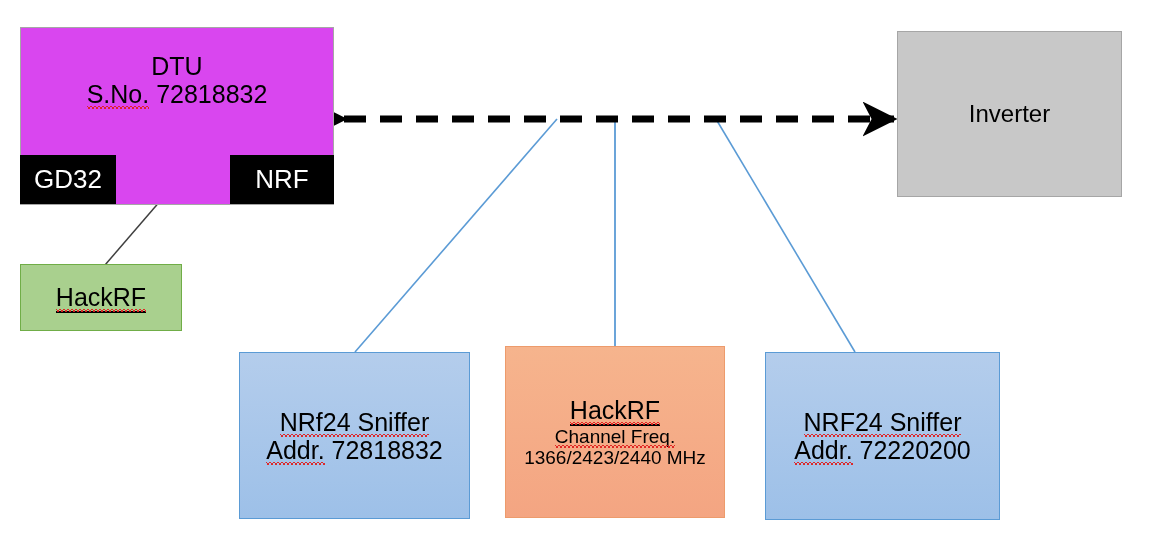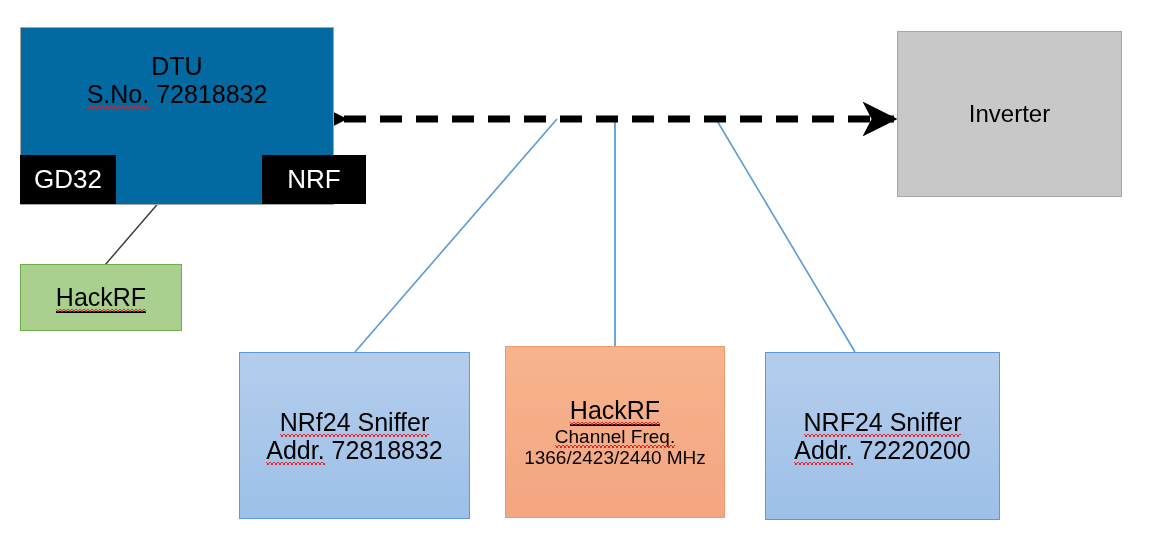--- a/index.html
+++ b/index.html
@@ -27,40 +27,40 @@
     justify-content: center;
     text-align: center;
     line-height: 1.12;
   }
   
   #dtu-box {
     left: 20px;
     top: 27px;
     width: 314px;
     height: 178px;
-    background: #0369a1;
+    background: #d946ef;
     border: 1px solid #a6a6a6;
     color: #000000;
     font-size: 25px;
     padding-bottom: 72px;
   }
   #dtu-box .ln { display:block; white-space: nowrap; }
   
   .chip {
     position: absolute;
     box-sizing: border-box;
     background: #000000;
     color: #ffffff;
     display: flex;
     align-items: center;
     justify-content: center;
     font-size: 26px;
   }
   #gd32-box { left: 20px;  top: 155px; width: 96px; height: 49px; }
-  #nrf-box  { left: 230px; top: 155px; width: 104px; height: 49px; margin-left: 32px; }
+  #nrf-box  { left: 230px; top: 155px; width: 104px; height: 49px; }
 
   
   #logic-box {
     left: 20px;
     top: 264px;
     width: 162px;
     height: 67px;
     background: #a9d08e;
     border: 1px solid #70ad47;
     color: #000000;

